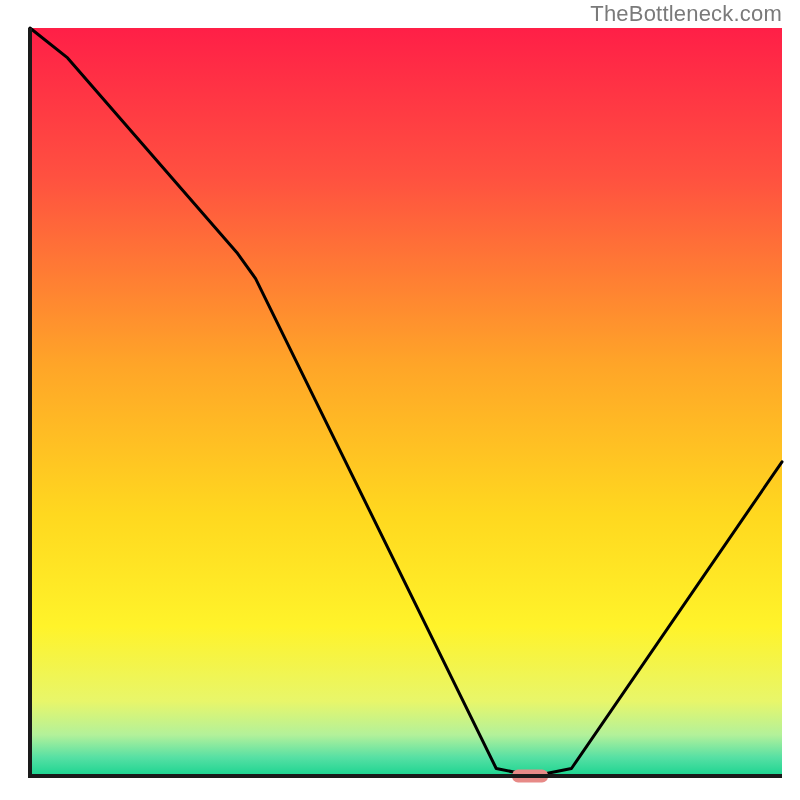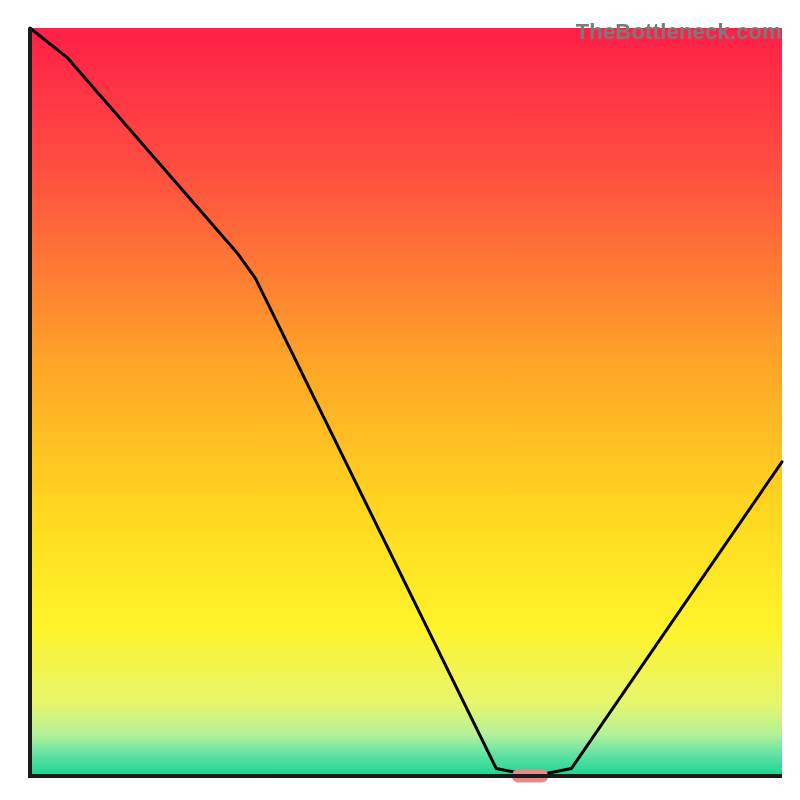--- a/index.html
+++ b/index.html
@@ -10,25 +10,25 @@
     background: #ffffff;
     font-family: Arial, sans-serif;
   }
   .container {
     position: relative;
     width: 800px;
     height: 800px;
   }
   .watermark {
     position: absolute;
-    top: 19px;
+    top: 1px;
     right: 18px;
     color: #7a7a7a;
     font-size: 22px;
-    font-weight: 700;
+    font-weight: 400;
     letter-spacing: 0.2px;
   }
   svg {
     display: block;
   }
 </style>
 </head>
 <body>
 <div class="container">
 

